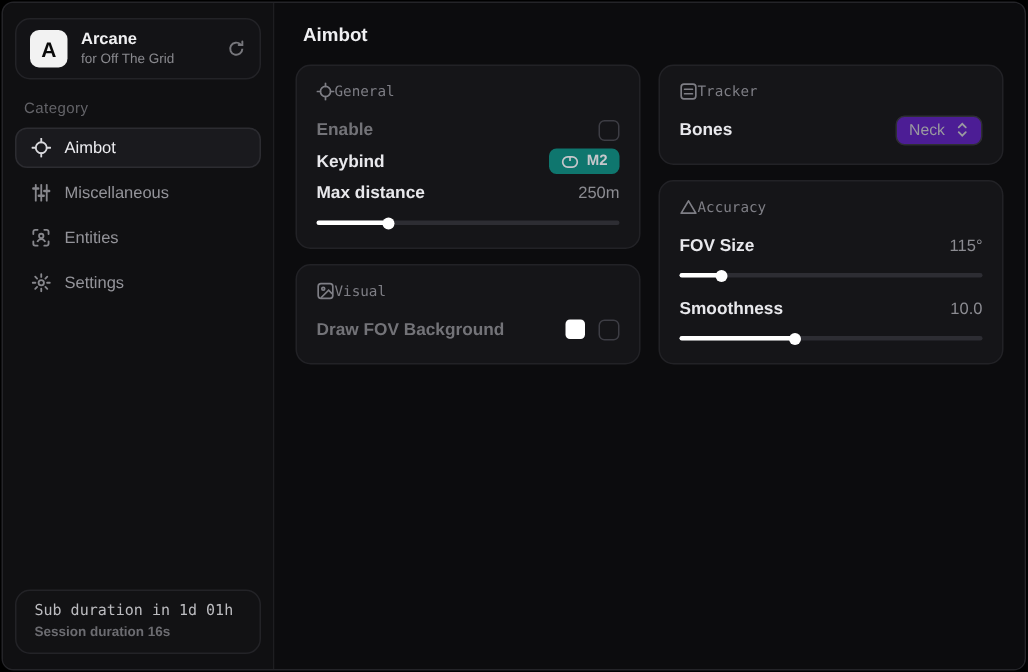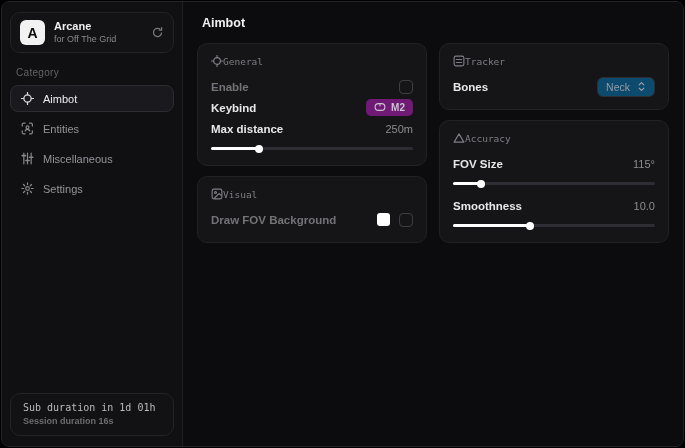--- a/index.html
+++ b/index.html
@@ -80,27 +80,27 @@
 
   .checkbox {
     width: 14px; height: 14px; border: 1.5px solid #3d3d44; border-radius: 4px;
     background: transparent; cursor: pointer;
   }
   .controls { display: flex; align-items: center; gap: 9px; }
   .swatch { width: 13px; height: 13px; background: #ffffff; border-radius: 3px; cursor: pointer; }
   .row-gear { color: #68686e; display: flex; cursor: pointer; }
 
   .kbd-badge {
-    display: flex; align-items: flex-start; gap: 5px;
-    background: #701a75; border-radius: 5px; padding: 3px 8px;
+    display: flex; align-items: center; gap: 5px;
+    background: #0f766e; border-radius: 5px; padding: 3px 8px;
     color: #c6c6cb; font-size: 10px; font-weight: bold; cursor: pointer;
   }
   .select {
     display: flex; align-items: center; gap: 7px;
-    background: #0c4a6e; border: 1px solid #2e2e34; border-radius: 6px;
+    background: #4c1d95; border: 1px solid #2e2e34; border-radius: 6px;
     padding: 3px 8px; color: #9a9aa0; font-size: 10.5px; cursor: pointer;
   }
 
   .slider { position: relative; height: 3px; background: #2d2d33; border-radius: 2px; margin: 8px 0 3px 0; cursor: pointer; }
   .slider-fill { position: absolute; left: 0; top: 0; height: 100%; background: #ffffff; border-radius: 2px; }
   .slider-thumb {
     position: absolute; top: 50%; right: -4px; transform: translateY(-50%);
     width: 8px; height: 8px; background: #ffffff; border-radius: 50%;
   }
   svg { display: block; }
@@ -132,37 +132,37 @@
         <svg width="13" height="13" viewBox="0 0 16 16" fill="none" stroke="currentColor" stroke-width="1.5">
           <circle cx="8" cy="8" r="4.5"></circle>
             <path d="M8 0.5v3M8 12.5v3M0.5 8h3M12.5 8h3" stroke-linecap="round"></path>
         </svg>
       </span>
       <span>Aimbot</span>
     </div>
 
     <div class="nav-item">
       <span class="nav-icon">
+        <svg width="13" height="13" viewBox="0 0 16 16" fill="none" stroke="currentColor" stroke-width="1.5" stroke-linecap="round">
+          <path d="M3.5 1.5v13M8 1.5v13M12.5 1.5v13"></path>
+          <path d="M1.5 4.5h4M6 10.5h4M10.5 6.5h4" stroke-width="2"></path>
+        </svg>
+      </span>
+      <span>Miscellaneous</span>
+    </div>
+
+    <div class="nav-item">
+      <span class="nav-icon">
         <svg width="13" height="13" viewBox="0 0 16 16" fill="none" stroke="currentColor" stroke-width="1.5">
           <path d="M1.5 5V3a1.5 1.5 0 0 1 1.5-1.5h2M10.5 1.5h2A1.5 1.5 0 0 1 14 3v2M14 11v2a1.5 1.5 0 0 1-1.5 1.5h-2M5 14.5H3A1.5 1.5 0 0 1 1.5 13v-2" stroke-linecap="round"></path>
           <circle cx="8" cy="6.5" r="1.8"></circle>
             <path d="M4.8 11.5c.6-1.6 1.8-2.4 3.2-2.4s2.6.8 3.2 2.4"></path>
         </svg>
       </span>
       <span>Entities</span>
-    </div>
-
-    <div class="nav-item">
-      <span class="nav-icon">
-        <svg width="13" height="13" viewBox="0 0 16 16" fill="none" stroke="currentColor" stroke-width="1.5" stroke-linecap="round">
-          <path d="M3.5 1.5v13M8 1.5v13M12.5 1.5v13"></path>
-          <path d="M1.5 4.5h4M6 10.5h4M10.5 6.5h4" stroke-width="2"></path>
-        </svg>
-      </span>
-      <span>Miscellaneous</span>
     </div>
 
     <div class="nav-item">
       <span class="nav-icon">
         <svg width="13" height="13" viewBox="0 0 16 16" fill="none" stroke="currentColor" stroke-width="1.5">
           <circle cx="8" cy="8" r="2.2"></circle>
           <path d="M8 1v2.2M8 12.8V15M1 8h2.2M12.8 8H15M3.05 3.05l1.56 1.56M11.39 11.39l1.56 1.56M12.95 3.05l-1.56 1.56M4.61 11.39l-1.56 1.56" stroke-linecap="round"></path>
         </svg>
       </span>
       <span>Settings</span>

